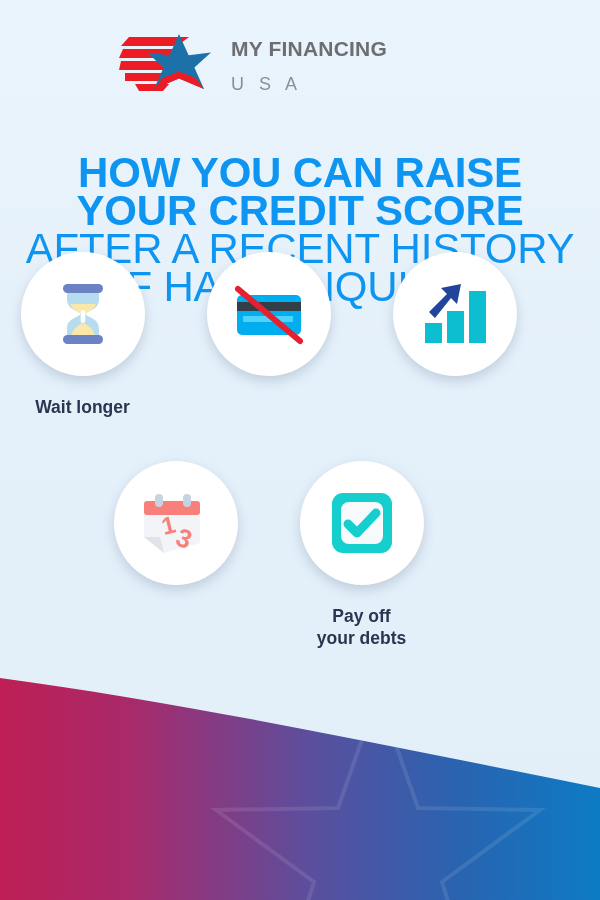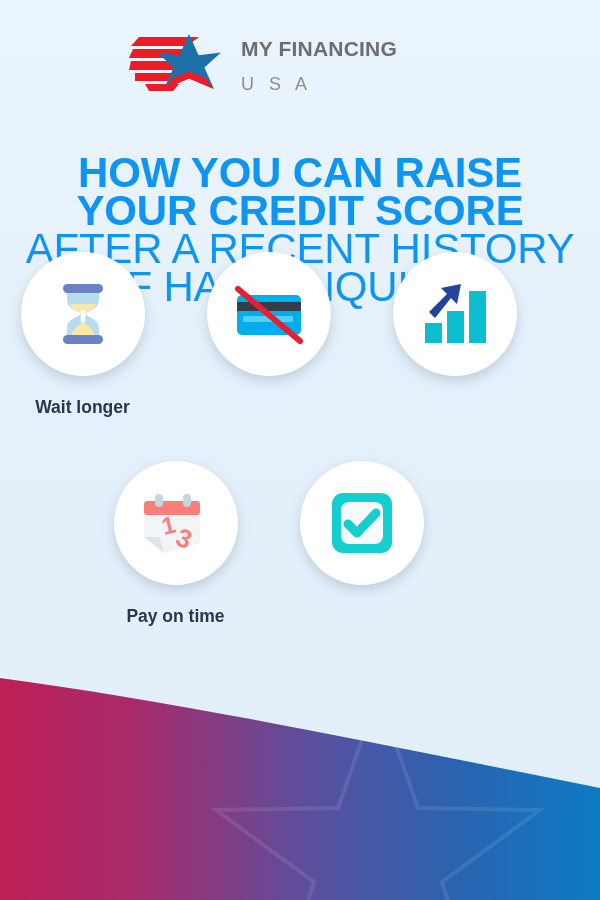--- a/index.html
+++ b/index.html
@@ -21,21 +21,21 @@
     width: 600px;
     height: 900px;
     background: linear-gradient(180deg, #eaf4fc 0%, #e4f0fa 45%, #e2eff9 100%);
     overflow: hidden;
   }
 
   
   .logo-wrap {
     position: absolute;
     top: 30px;
-    left: 10px;
+    left: 0;
     width: 504px;
     height: 70px;
     display: flex;
     align-items: center;
     justify-content: center;
   }
   .logo-mark {
     width: 112px;
     height: 62px;
     flex: none;
@@ -206,32 +206,33 @@
           <svg width="76" height="76" viewBox="0 0 76 76">
             <path d="M6 26 H62 V58 L26 68 L6 52 Z" fill="#f2f4f8"></path>
             <path d="M6 52 L26 68 L22 52 Z" fill="#dfe4ec"></path>
             <rect x="6" y="16" width="56" height="14" rx="3" fill="#f9807a"></rect>
             <rect x="17" y="9" width="8" height="13" rx="4" fill="#c5d4e0"></rect>
             <rect x="45" y="9" width="8" height="13" rx="4" fill="#c5d4e0"></rect>
             <text x="26" y="50" font-family="Liberation Sans, sans-serif" font-size="24" font-weight="bold" fill="#f9807a" transform="rotate(-14 26 50)">1</text>
             <text x="36" y="59" font-family="Liberation Sans, sans-serif" font-size="26" font-weight="bold" fill="#f9807a" transform="rotate(22 36 59)">3</text>
           </svg>
         </div>
-        <div class="tile-label">Pay on time</div>
       </div>
 
 
       <div class="tile">
         <div class="circle">
           <svg width="70" height="70" viewBox="0 0 70 70">
             <rect x="5" y="5" width="60" height="60" rx="11" fill="#15cfcf"></rect>
             <rect x="14" y="14" width="42" height="42" rx="8" fill="#f7fafc"></rect>
             <path d="M21 36 L30 45 L49 25" fill="none" stroke="#15cfcf" stroke-width="9" stroke-linecap="round" stroke-linejoin="round"></path>
           </svg>
         </div>
+        <div class="tile-label">Pay off
+your debts</div>
       </div>
 
     </div>
   </div>
 
   <svg class="wave" viewBox="0 0 600 240" preserveAspectRatio="none">
     <defs>
       <linearGradient id="waveGrad" x1="0" y1="0" x2="1" y2="0">
         <stop offset="0%" stop-color="#be1f55"></stop>
         <stop offset="22%" stop-color="#a82a6b"></stop>

